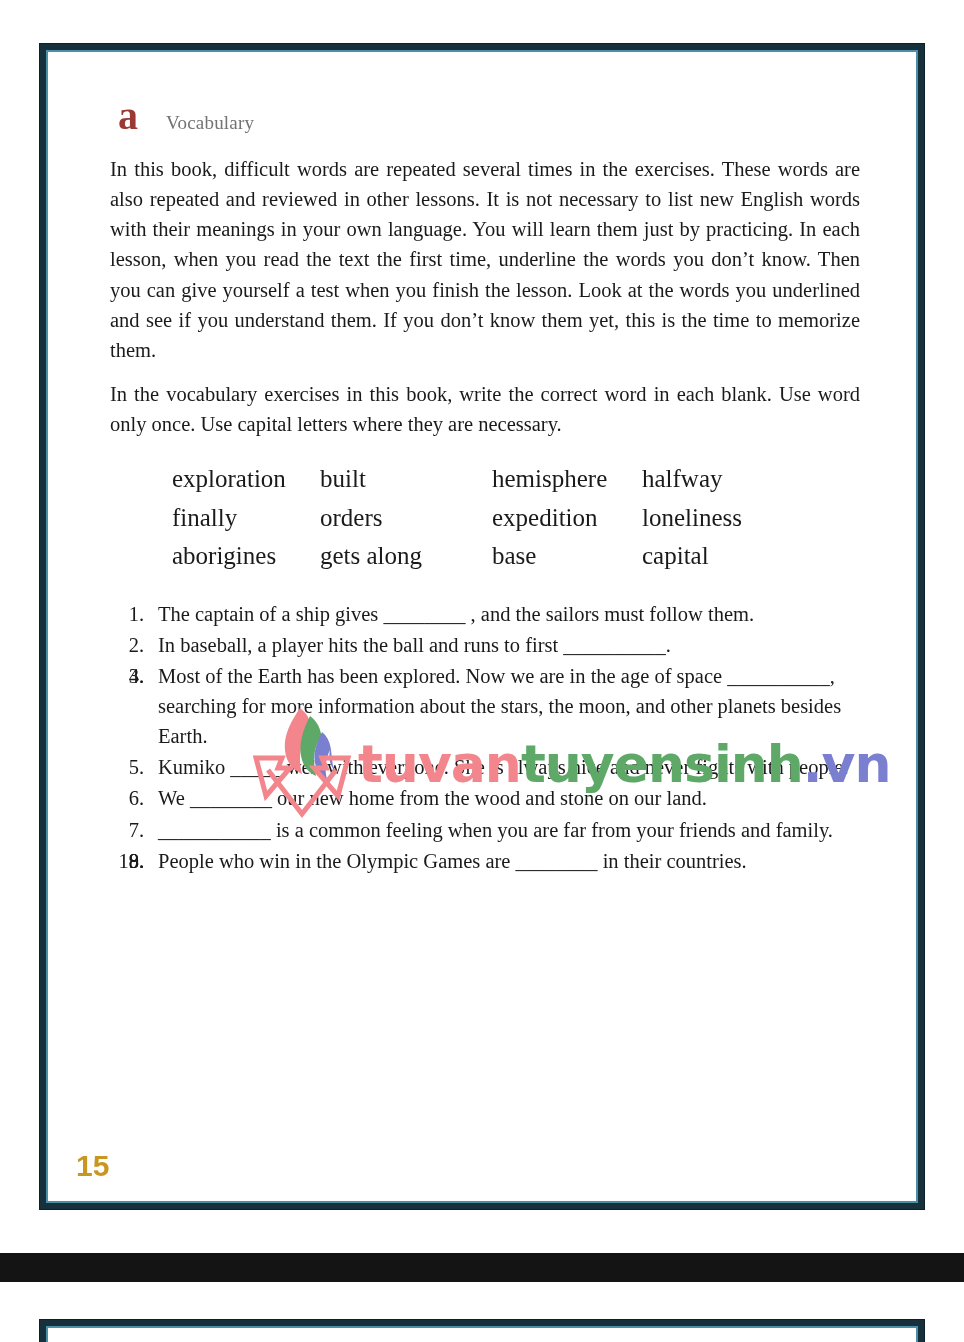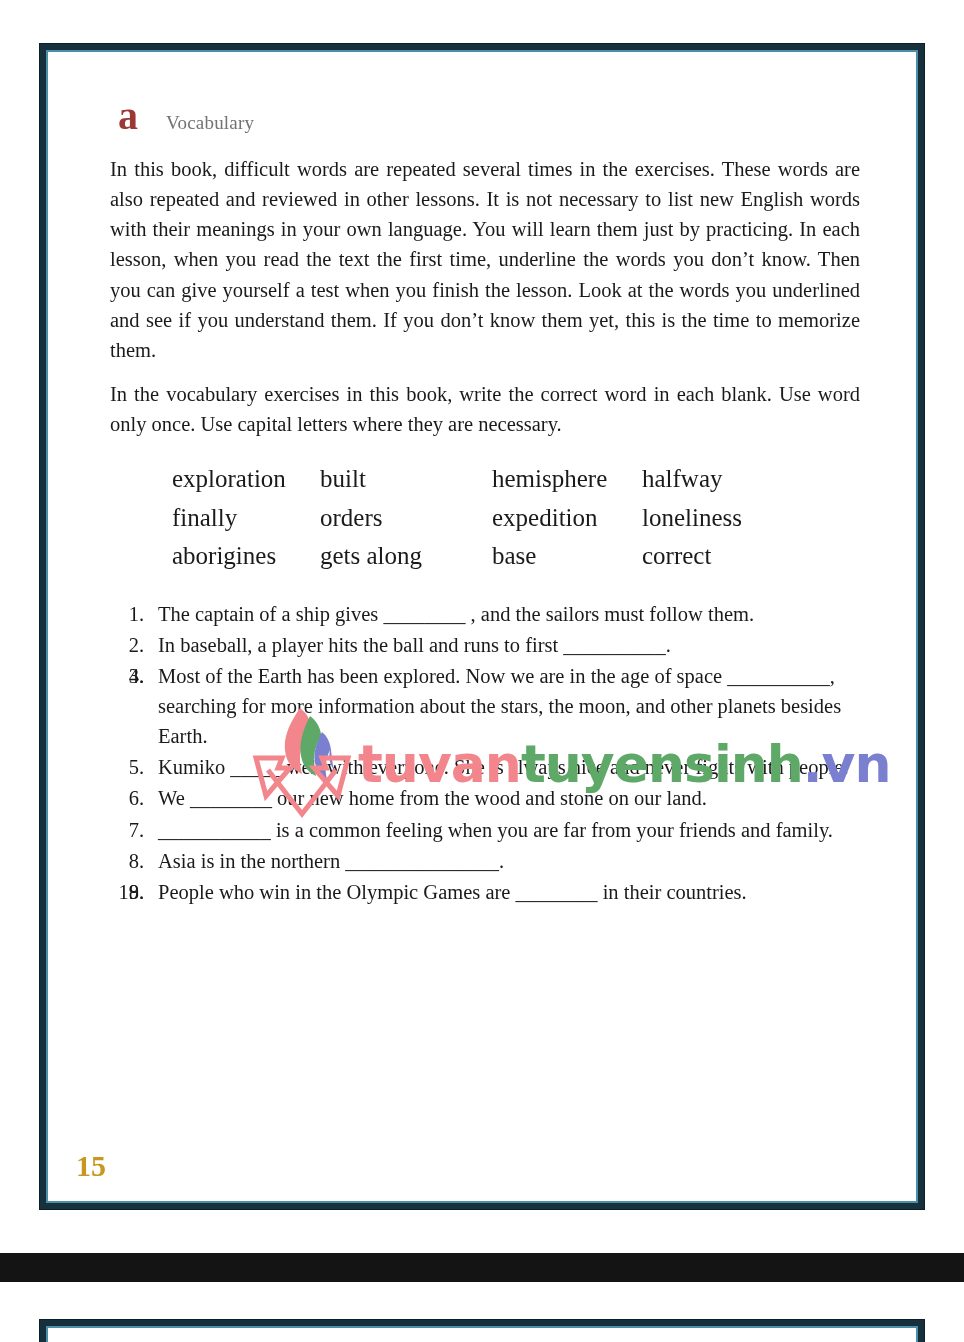--- a/index.html
+++ b/index.html
@@ -122,21 +122,21 @@
   }
 
   
   .folio {
     position: absolute;
     left: 28px;
     bottom: 18px;
     font-size: 30px;
     font-weight: bold;
     color: #c8971f;
-    font-family: Liberation Serif, serif;
+    font-family: Liberation Sans, sans-serif;
   }
 
   
   .watermark {
     position: absolute;
     left: 200px;
     top: 652px;
     width: 520px;
     height: 120px;
     pointer-events: none;
@@ -180,21 +180,21 @@
         <span>built</span>
         <span>hemisphere</span>
         <span>halfway</span>
         <span>finally</span>
         <span>orders</span>
         <span>expedition</span>
         <span>loneliness</span>
         <span>aborigines</span>
         <span>gets along</span>
         <span>base</span>
-        <span>correct</span>
+        <span>capital</span>
       </div>
 
       <ol class="exercises">
         <li>
           <span class="num">1.</span>
           <span>The captain of a ship gives ________ , and the sailors must follow them.</span>
         </li>
         <li>
           <span class="num">2.</span>
           <span>In baseball, a player hits the ball and runs to first __________.</span>
@@ -213,21 +213,20 @@
         <li>
           <span class="num">6.</span>
           <span>We ________ our new home from the wood and stone on our land.</span>
         </li>
         <li>
           <span class="num">7.</span>
           <span>___________ is a common feeling when you are far from your friends and family.</span>
         </li>
         <li>
           <span class="num">8.</span>
-          <span>Asia is in the northern _______________.</span>
         </li>
         <li>
           <span class="num">9.</span>
         </li>
         <li>
           <span class="num">18.</span>
           <span>People who win in the Olympic Games are ________ in their countries.</span>
         </li>
       </ol>
 

